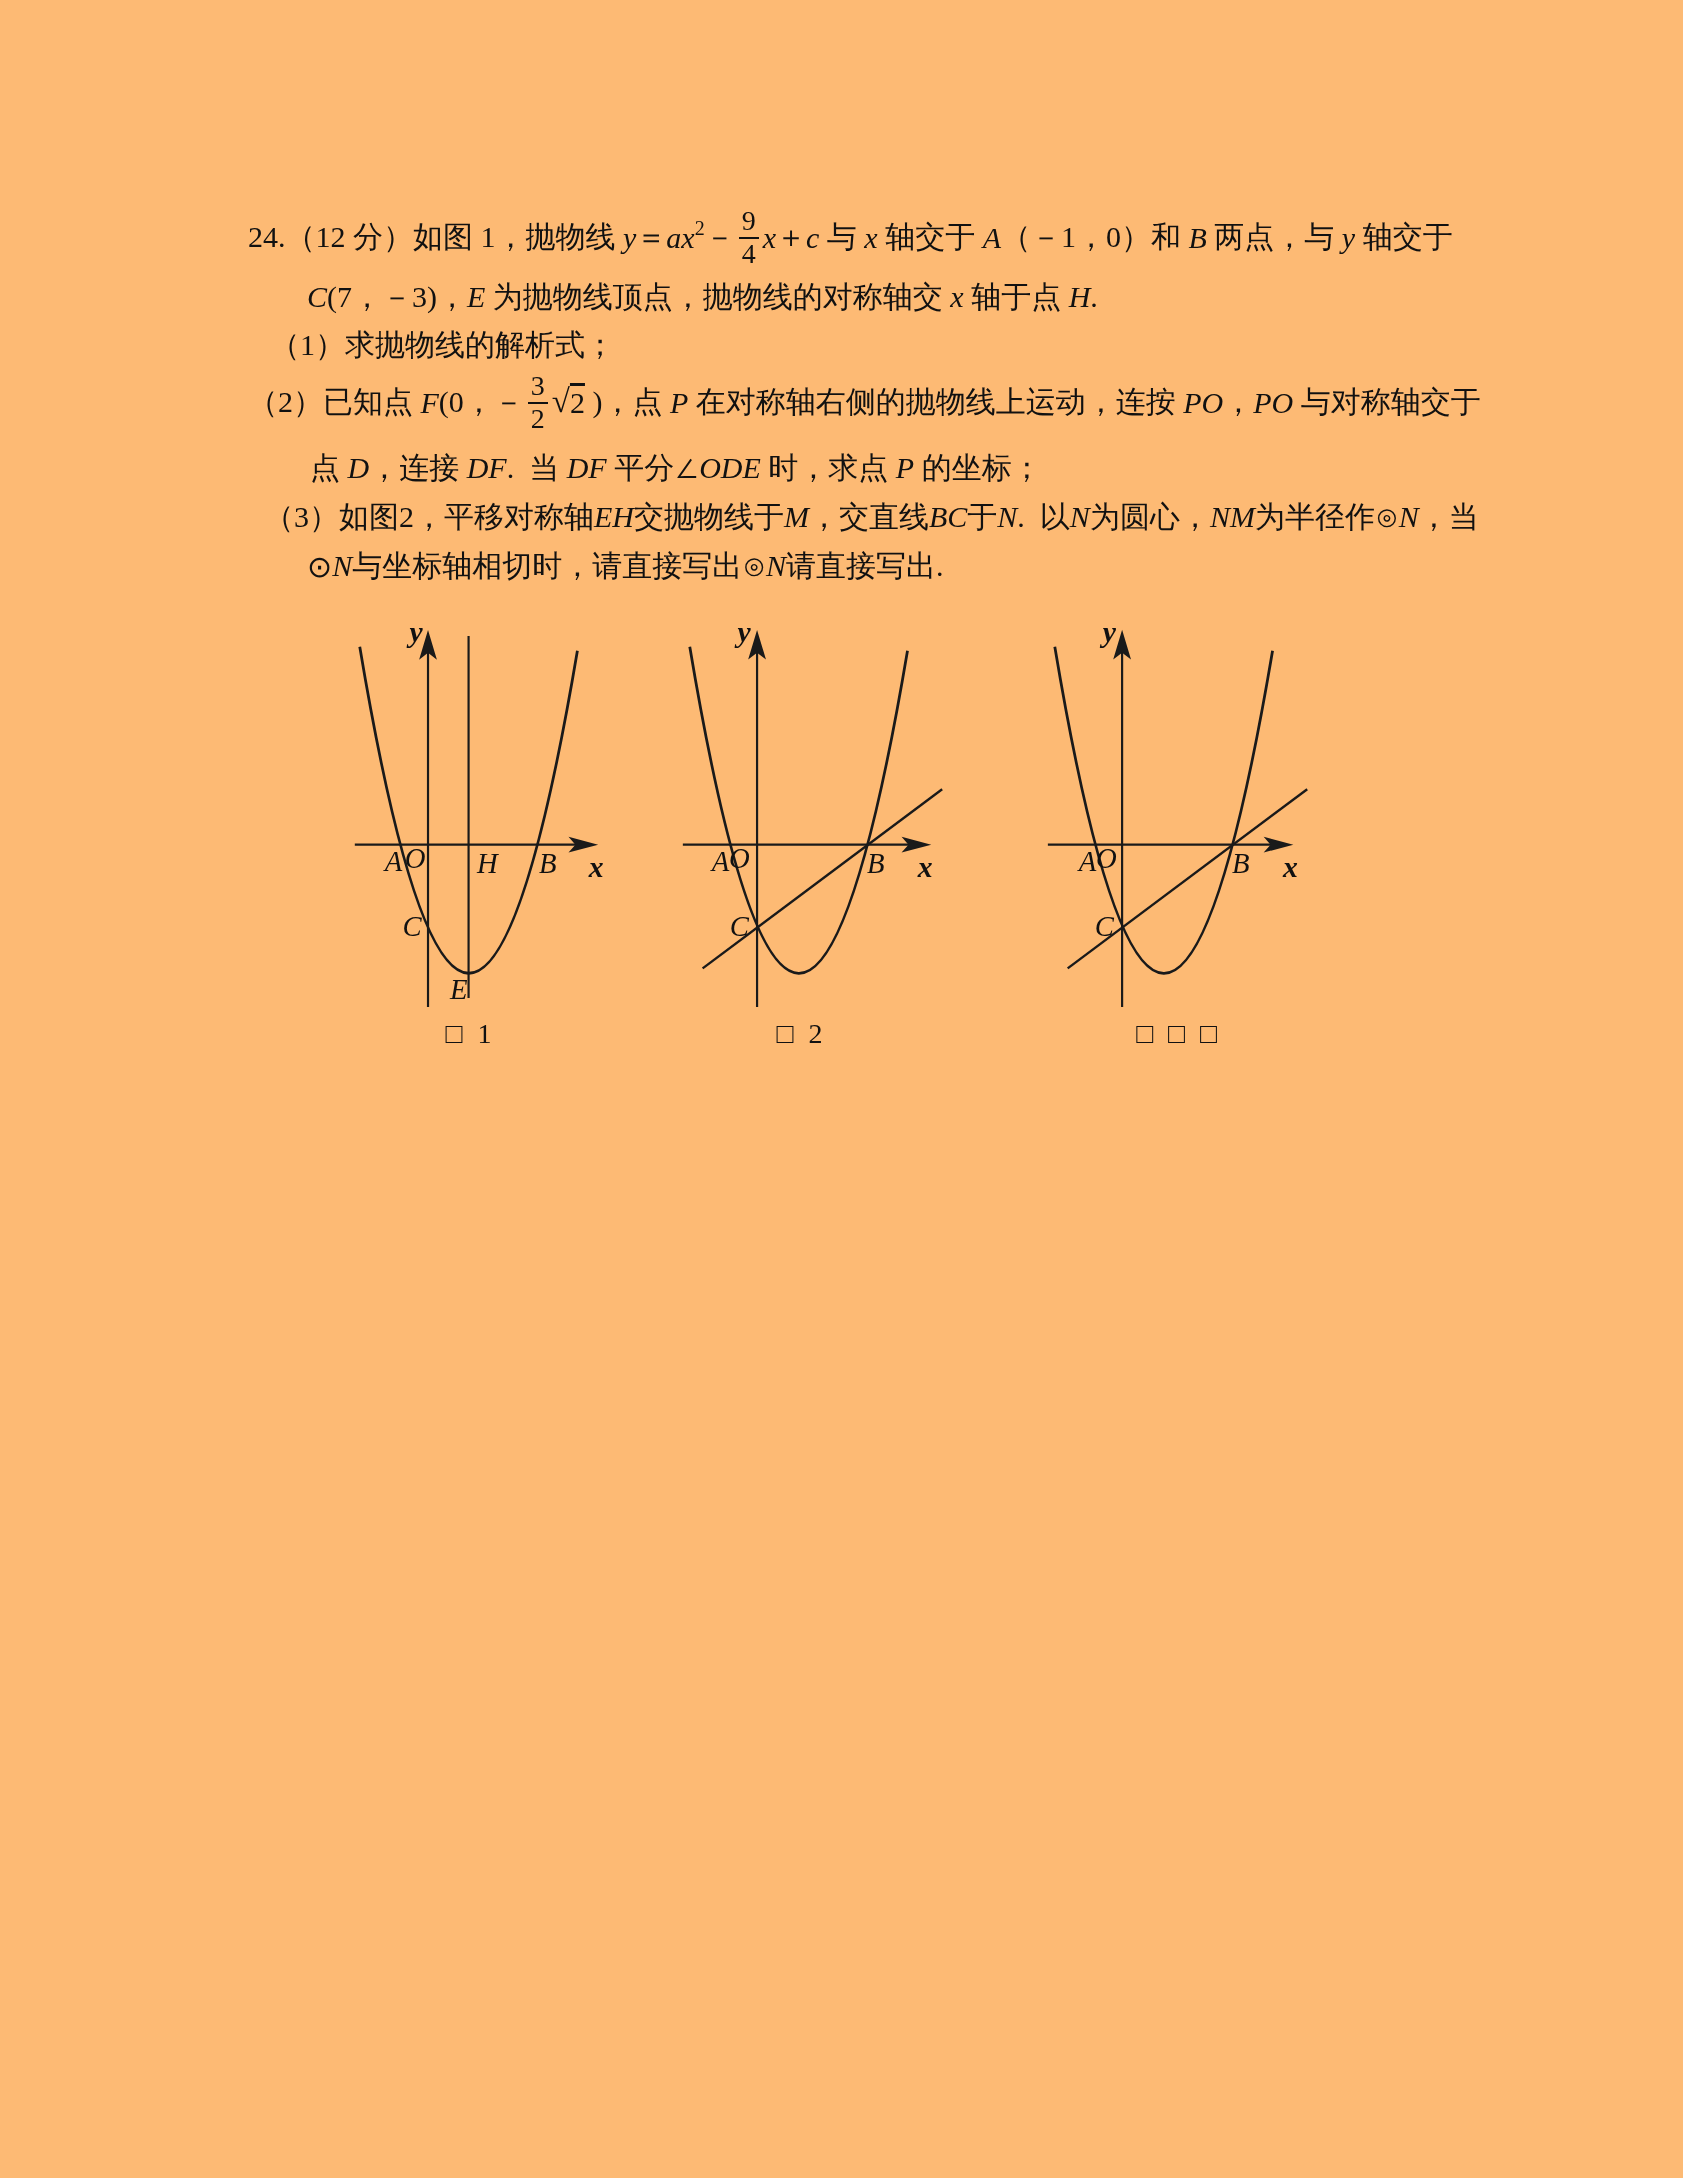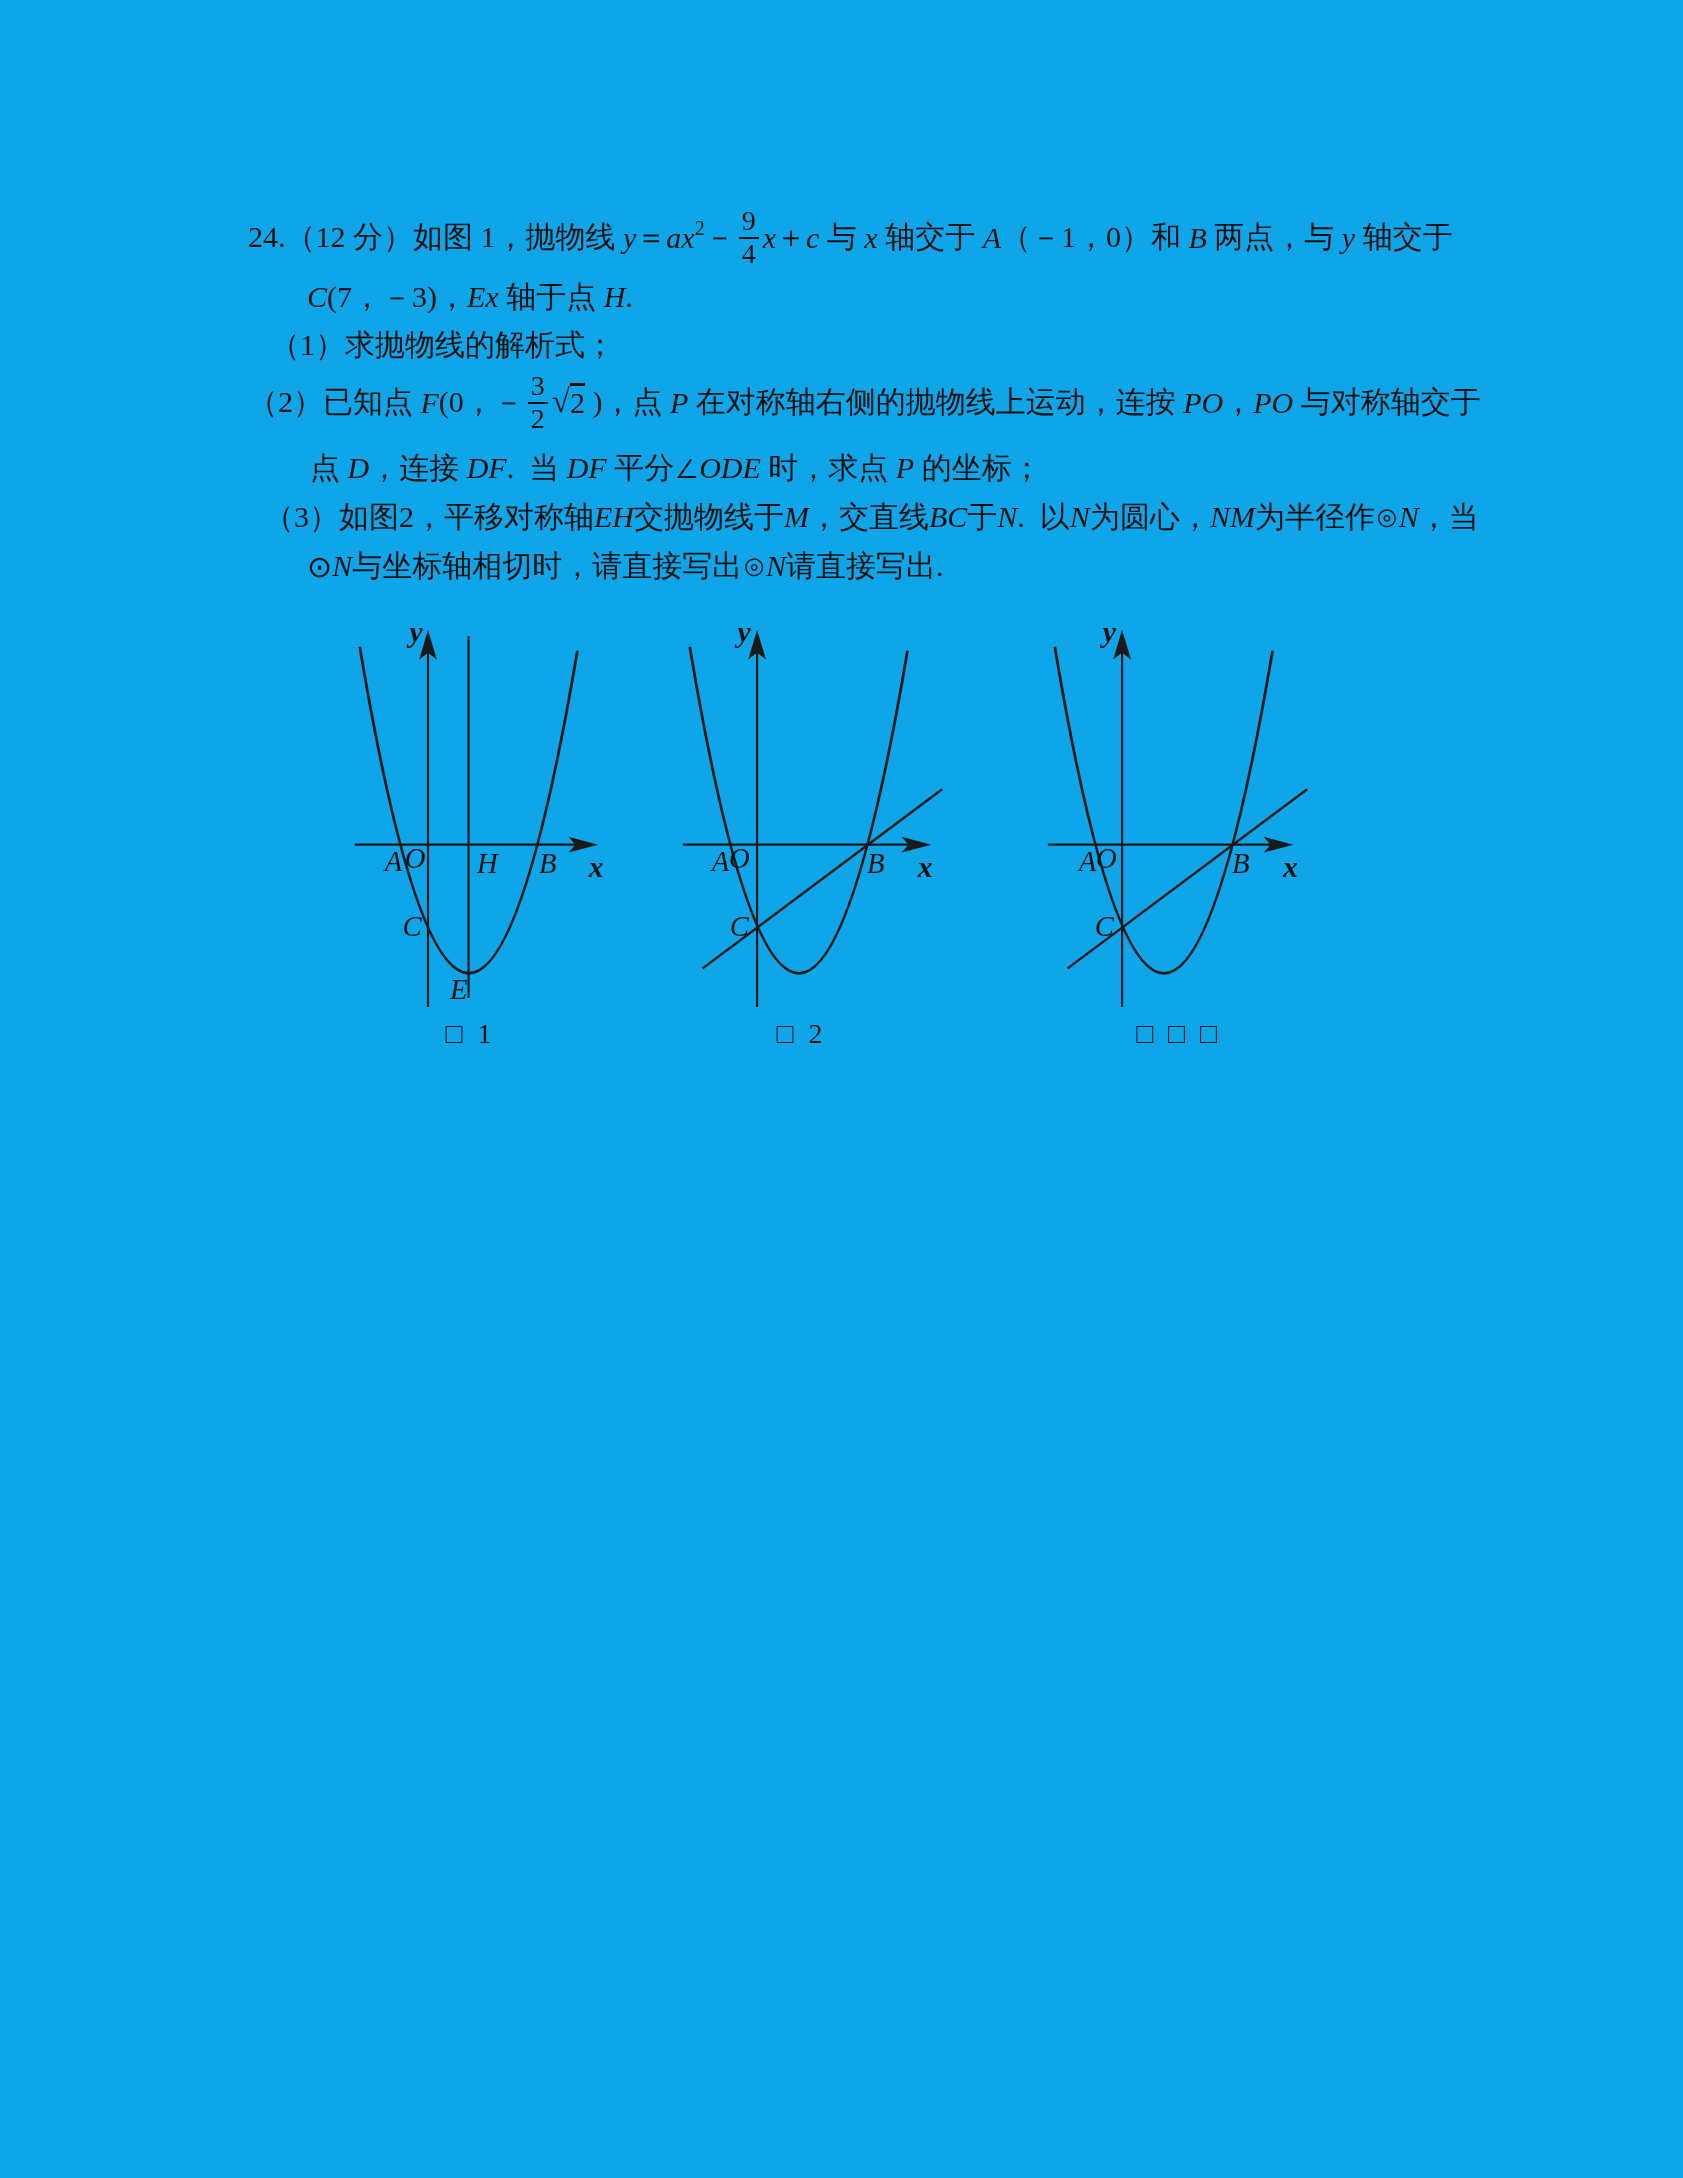--- a/index.html
+++ b/index.html
@@ -1,20 +1,20 @@
 <!DOCTYPE html>
 <html><head>
 <meta charset="utf-8">
 <style>
   html,body{margin:0;padding:0;background:#ffffff;}
   .page{
     position:relative;
     width:1683px;
     height:2178px;
-    background:#0ea5e9;
+    background:#fdba74;
     font-family:"Liberation Serif", serif;
     color:#111111;
     overflow:hidden;
   }
   
   .line{
     position:absolute;
     display:flex;
     align-items:center;
     white-space:pre;
@@ -65,21 +65,21 @@
   .cap2{left:757px;top:1018px;width:89px;}
   .cap3{left:1114px;top:1018px;width:129px;}
 </style>
 </head>
 <body>
 
 <div class="page">
 
   <div>
     <div class="line tall l1"><span class="c">24.（12 分）如图 1，抛物线 </span><span class="i">y</span><span class="c">＝</span><span class="i">ax</span><span class="sup">2</span><span class="c">－</span><span class="frac"><span class="num">9</span><span class="den">4</span></span><span class="i">x</span><span class="c">＋</span><span class="i">c</span><span class="c"> 与 </span><span class="i">x</span><span class="c"> 轴交于 </span><span class="i">A</span><span class="c">（－1，0）和 </span><span class="i">B</span><span class="c"> 两点，与 </span><span class="i">y</span><span class="c"> 轴交于</span></div>
-    <div class="line l2"><span class="i">C</span><span class="c">(7，－3)，</span><span class="i">E</span><span class="i">x</span><span class="c"> 轴于点 </span><span class="i">H</span><span class="c">.</span></div>
+    <div class="line l2"><span class="i">C</span><span class="c">(7，－3)，</span><span class="i">E</span><span class="c"> 为抛物线顶点，抛物线的对称轴交 </span><span class="i">x</span><span class="c"> 轴于点 </span><span class="i">H</span><span class="c">.</span></div>
     <div class="line l3"><span class="c">（1）求抛物线的解析式；</span></div>
     <div class="line tall l4"><span class="c">（2）已知点 </span><span class="i">F</span><span class="c">(0，－</span><span class="frac"><span class="num">3</span><span class="den">2</span></span><span class="sqrt"><span class="radsign">√</span><span class="ovl">2</span></span><span class="c"> )，点 </span><span class="i">P</span><span class="c"> 在对称轴右侧的抛物线上运动，连按 </span><span class="i">PO</span><span class="c">，</span><span class="i">PO</span><span class="c"> 与对称轴交于</span></div>
     <div class="line l5"><span class="c">点 </span><span class="i">D</span><span class="c">，连接 </span><span class="i">DF</span><span class="c">.  当 </span><span class="i">DF</span><span class="c"> 平分∠</span><span class="i">ODE</span><span class="c"> 时，求点 </span><span class="i">P</span><span class="c"> 的坐标；</span></div>
     <div class="line l6"><span class="c">（3）如图2，平移对称轴</span><span class="i">EH</span><span class="c">交抛物线于</span><span class="i">M</span><span class="c">，交直线</span><span class="i">BC</span><span class="c">于</span><span class="i">N</span><span class="c">.  以</span><span class="i">N</span><span class="c">为圆心，</span><span class="i">NM</span><span class="c">为半径作⊙</span><span class="i">N</span><span class="c">，当</span></div>
     <div class="line l7"><span class="c">⊙</span><span class="i">N</span><span class="c">与坐标轴相切时，请直接写出⊙</span><span class="i">N</span><span class="c">请直接写出.</span></div>
   </div>
 
   <svg class="figsvg f1" width="277" height="396" viewBox="340 620 280 400">
     <line class="stroke axis" x1="432" y1="1017" x2="432" y2="656"></line>
     <path class="ah" d="M432,636 L423,666 L432,659 L441,666 Z"></path>

